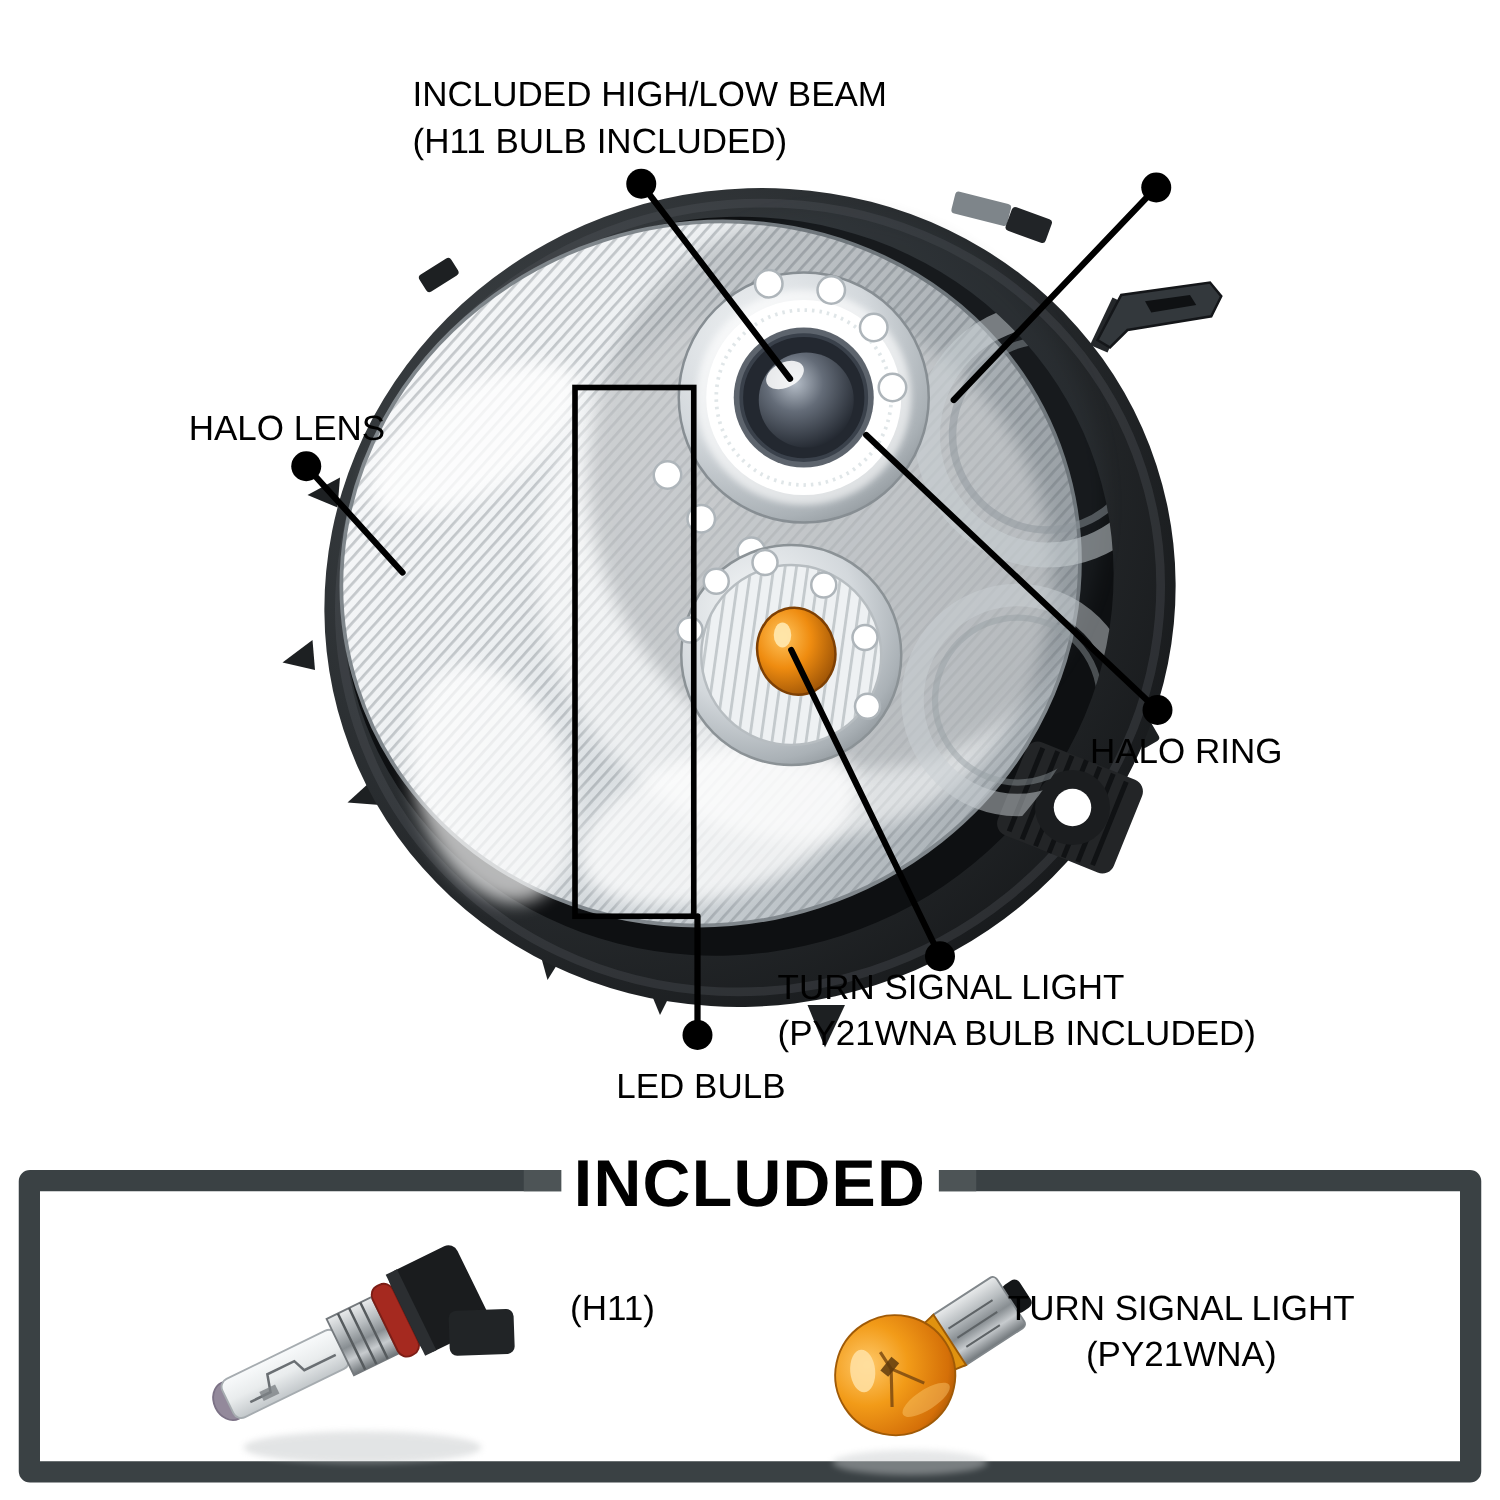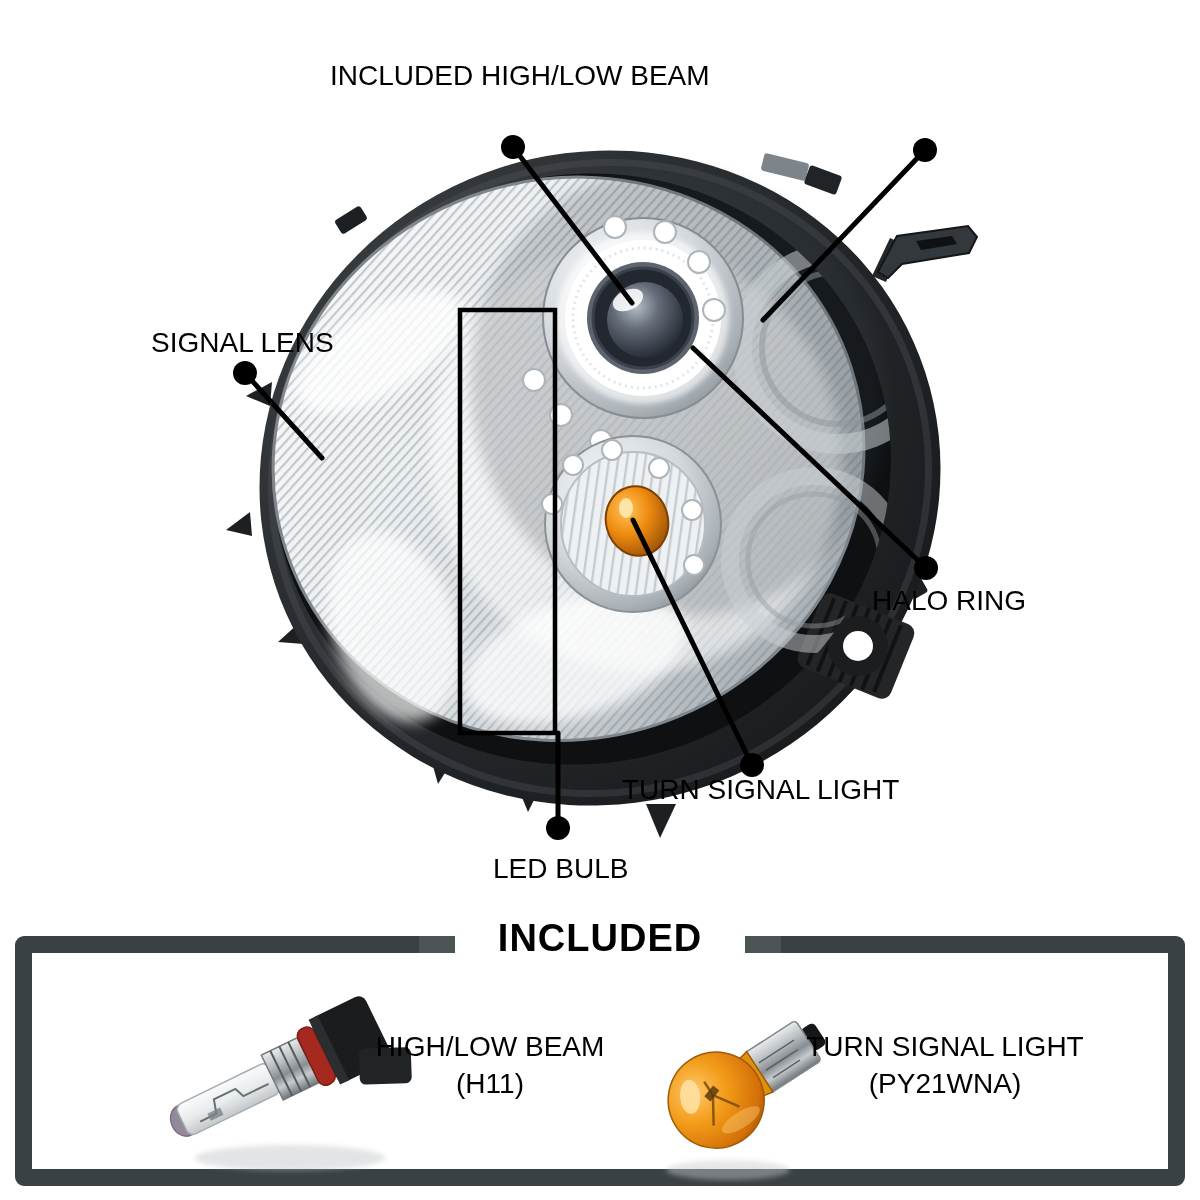--- a/index.html
+++ b/index.html
@@ -15,21 +15,21 @@
   .included-frame{
     position:absolute;left:15px;top:936px;width:1170px;height:250px;
     box-sizing:border-box;border:17px solid #3a4144;border-radius:9px;background:#ffffff;z-index:1;
   }
   .frame-gap{position:absolute;left:453px;top:930px;width:294px;height:30px;background:#ffffff;z-index:1;}
   .frame-dash{position:absolute;top:936px;height:17px;width:36px;background:#4d5456;z-index:1;}
   .frame-dash.left{left:419px;}
   .frame-dash.right{left:745px;}
   .included-title{
     position:absolute;left:600px;top:917px;transform:translateX(-50%);
-    font-size:38px;font-weight:bold;letter-spacing:1px;background:#ffffff;padding:0 10px;z-index:3;
+    font-size:53px;font-weight:bold;letter-spacing:1px;background:#ffffff;padding:0 10px;z-index:3;
   }
   .item-lbl{top:1028px;}
   .item-lbl.h11{left:360px;width:260px;}
   .item-lbl.py{left:800px;width:290px;}
 </style>
 </head>
 <body>
 
 <div class="canvas">
 
@@ -226,38 +226,39 @@
       <circle cx="-26" cy="0" r="48" fill="url(#amberBulbG)" stroke="#a05a06" stroke-width="1.5"></circle>
       <path d="M-42 20 L-26 -6 L-10 18 M-26 -6 L-26 -22" fill="none" stroke="#7c4a10" stroke-width="2.5" opacity=".85"></path>
       <rect x="-33" y="-12" width="14" height="8" fill="#5f3a0c" opacity=".85" transform="rotate(-18 -26 -8)"></rect>
       <ellipse cx="-46" cy="-17" rx="10" ry="17" fill="#ffe2a6" opacity=".85" transform="rotate(28 -46 -17)"></ellipse>
       <ellipse cx="-16" cy="30" rx="22" ry="8" fill="#ffd27a" opacity=".4"></ellipse>
     </g>
   </svg>
 
   <div class="lbl" style="left:330px;top:57px;">
     <span>INCLUDED HIGH/LOW BEAM</span>
+    <span>(H11 BULB INCLUDED)</span>
   </div>
   <div class="lbl" style="left:151px;top:324px;">
-    <span>SIGNAL LENS</span>
+    <span>HALO LENS</span>
   </div>
   <div class="lbl" style="left:872px;top:582px;">
     <span>HALO RING</span>
   </div>
   <div class="lbl" style="left:622px;top:771px;">
     <span>TURN SIGNAL LIGHT</span>
+    <span>(PY21WNA BULB INCLUDED)</span>
   </div>
   <div class="lbl" style="left:493px;top:850px;">
     <span>LED BULB</span>
   </div>
 
   <div class="included-title">INCLUDED</div>
 
   <div class="lbl center item-lbl h11">
-    <span>HIGH/LOW BEAM</span>
     <span>(H11)</span>
   </div>
   <div class="lbl center item-lbl py">
     <span>TURN SIGNAL LIGHT</span>
     <span>(PY21WNA)</span>
   </div>
 
 </div>
 
 </body></html>

